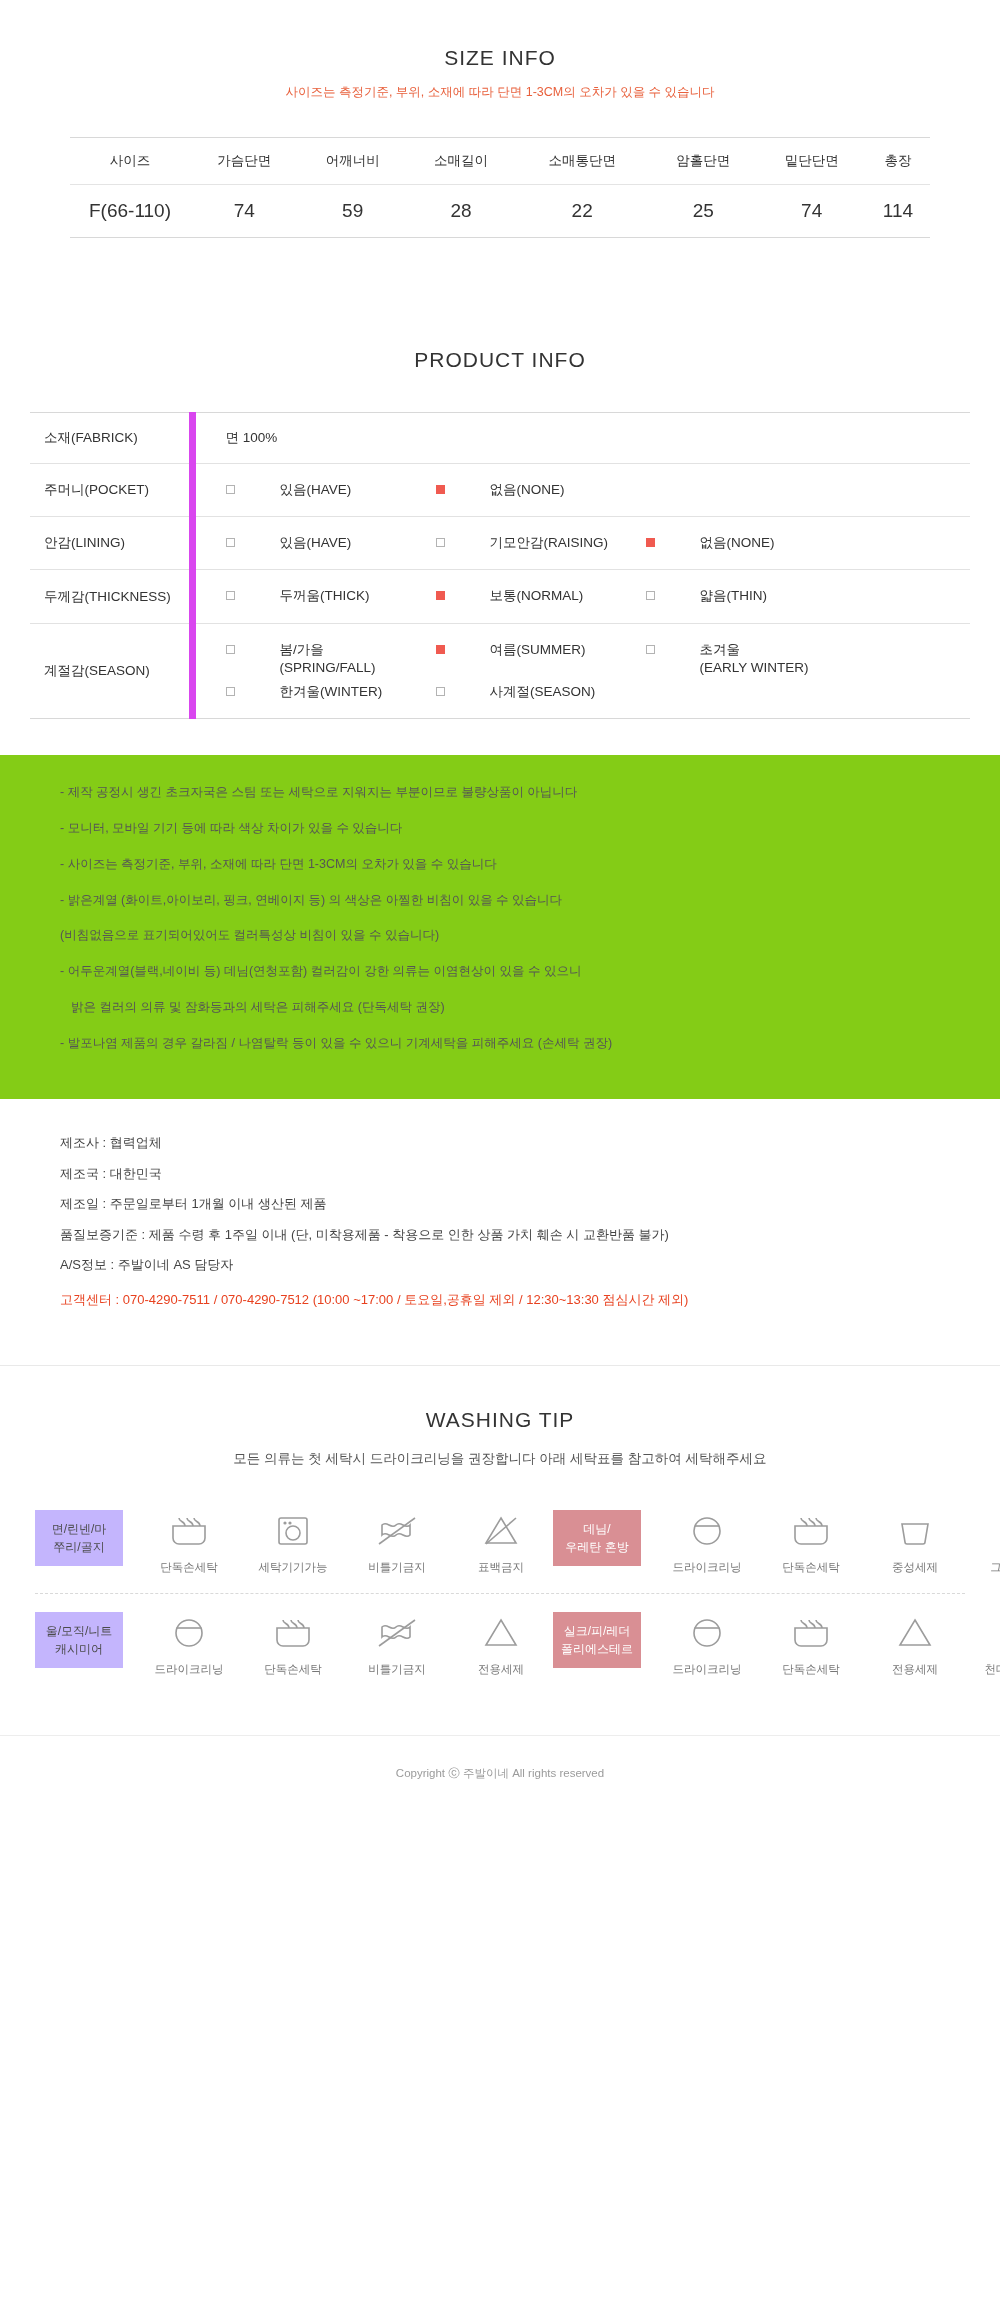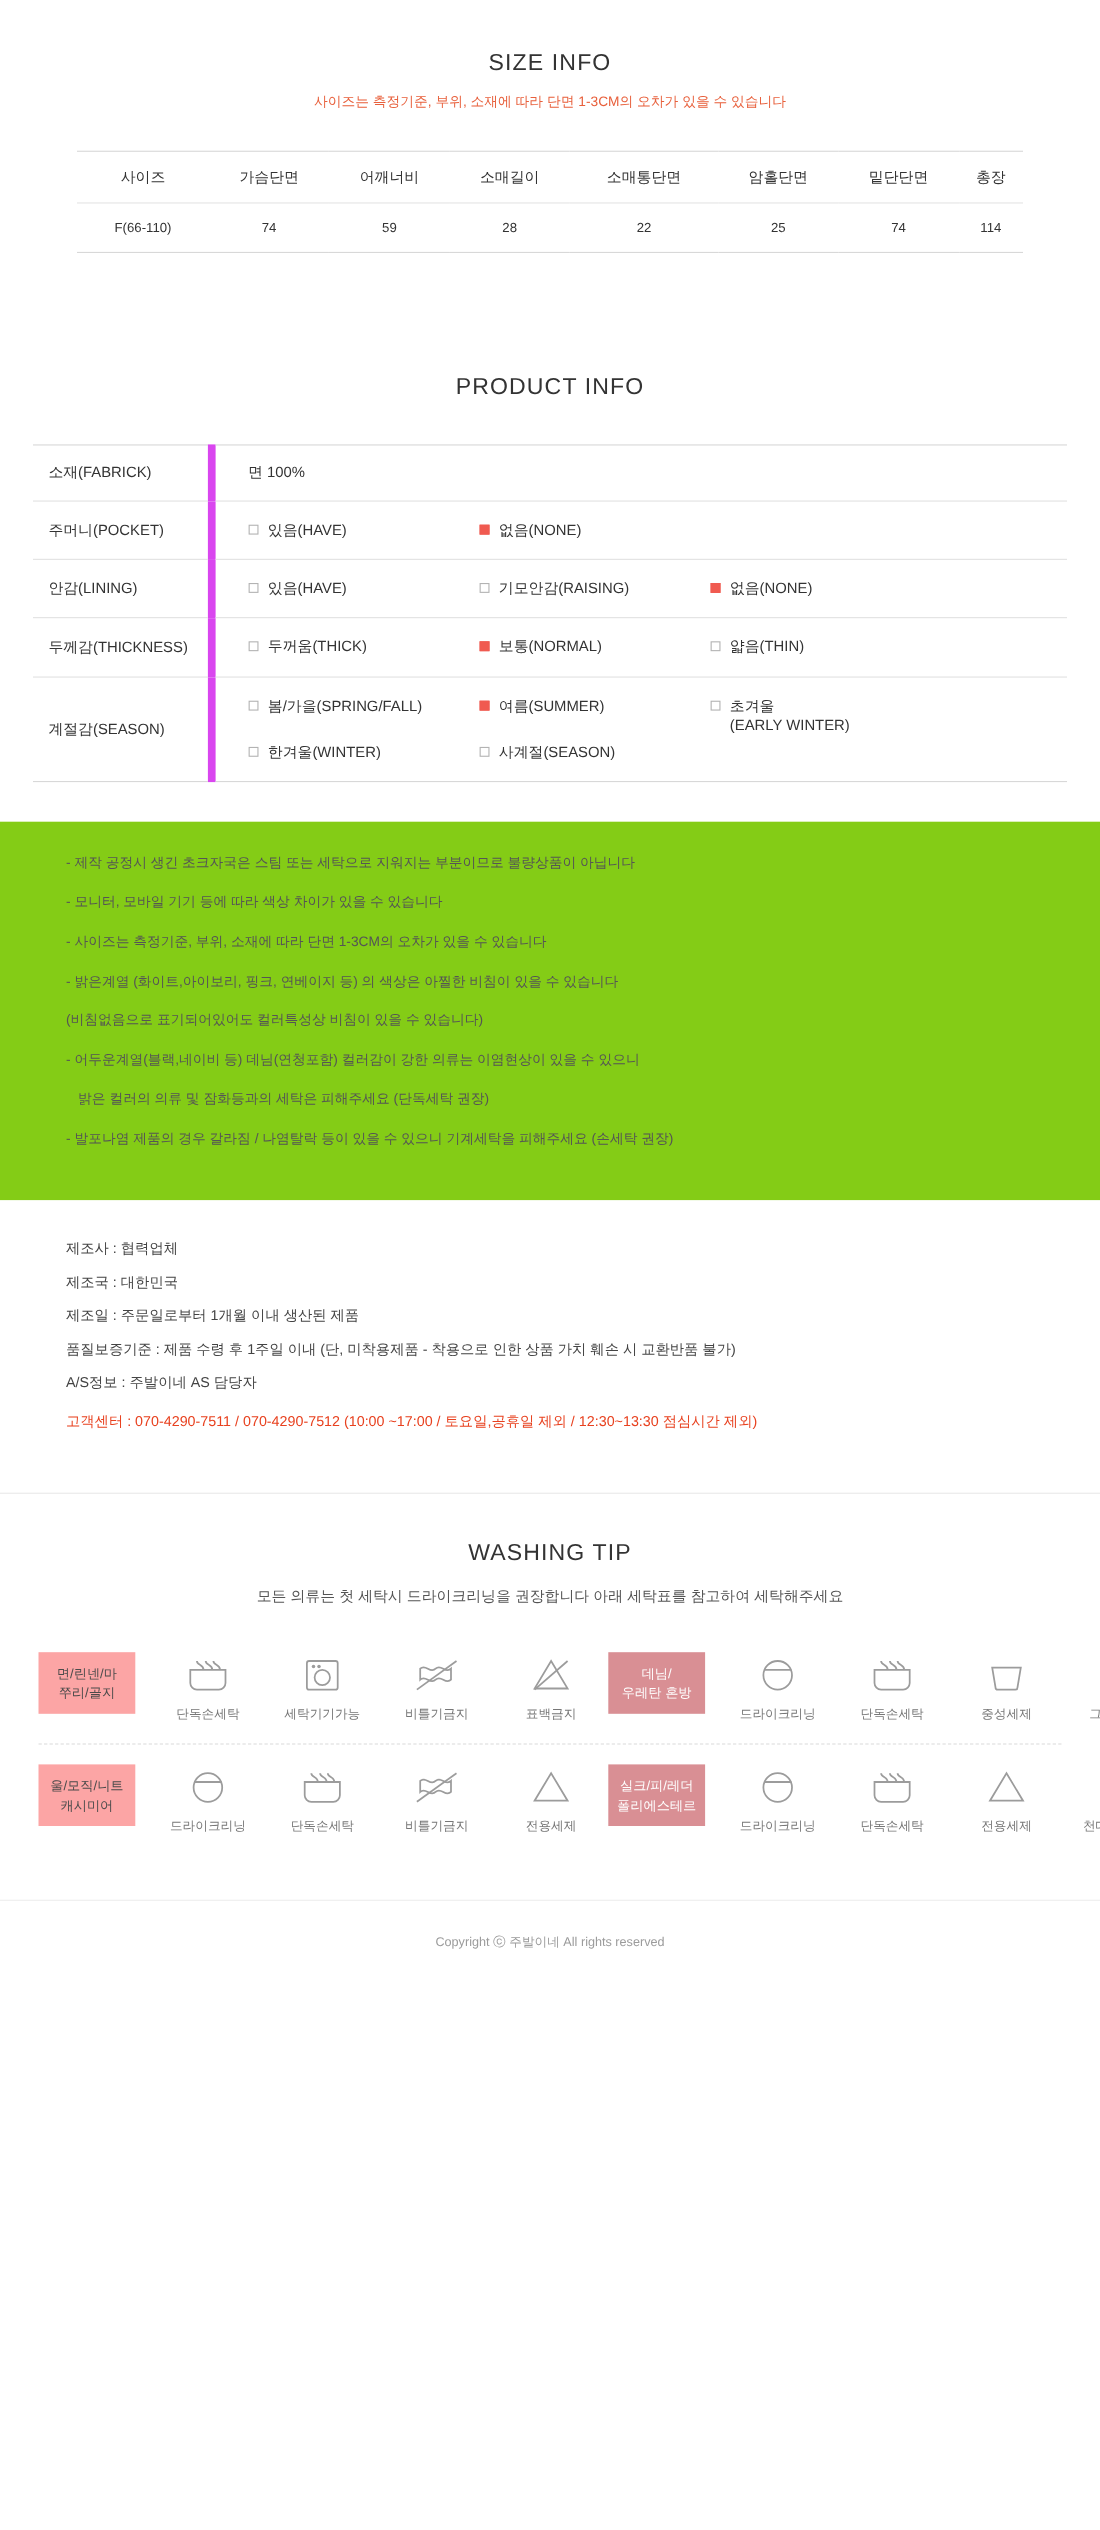--- a/index.html
+++ b/index.html
@@ -44,21 +44,21 @@
   }
   .size-table thead th {
     border-top: 1px solid #d8d8d8;
     border-bottom: 1px solid #e4e4e4;
     font-size: 13.5px;
     padding: 14px 2px;
   }
   .size-table tbody td {
     border-bottom: 1px solid #d8d8d8;
     padding: 15px 2px;
-    font-size: 12px;
+    font-size: 19px;
   }
   .size-table .col-first { width: 120px; }
 
   
   #product-info { padding-top: 110px; }
   .pi-table {
     width: 940px;
     margin: 40px auto 0 auto;
     border-collapse: collapse;
     font-size: 13px;
@@ -78,20 +78,21 @@
     padding: 14px 0 14px 0;
     vertical-align: middle;
   }
   .opts { display: flex; flex-wrap: wrap; align-items: flex-start; }
   .opt {
     display: flex;
     align-items: flex-start;
     font-size: 13.5px;
     color: #333;
     margin: 3px 0;
+    gap: 36px;
   }
   .opt .box {
     width: 9px; height: 9px;
     border: 1px solid #b3b3b3;
     background: #fff;
     margin: 4px 9px 0 0;
     flex: 0 0 auto;
   }
   .opt.on .box { background: #f05a50; border-color: #f05a50; }
   .opt .lbl { line-height: 1.35; }
@@ -140,21 +141,21 @@
   .wash-rows { width: 930px; margin: 36px auto 0 auto; }
   .wash-row {
     display: flex;
     align-items: flex-start;
     padding: 6px 0 14px 0;
   }
   .wash-row.sep { border-top: 1px dashed #d9d9d9; padding-top: 18px; margin-top: 4px; }
   .wash-cat {
     width: 88px;
     min-height: 56px;
-    background: #fca5a5;
+    background: #c4b5fd;
     color: #4b4b4b;
     font-size: 12px;
     line-height: 1.5;
     display: flex;
     align-items: center;
     justify-content: center;
     text-align: center;
     margin-right: 14px;
     flex: 0 0 auto;
     padding: 4px;

